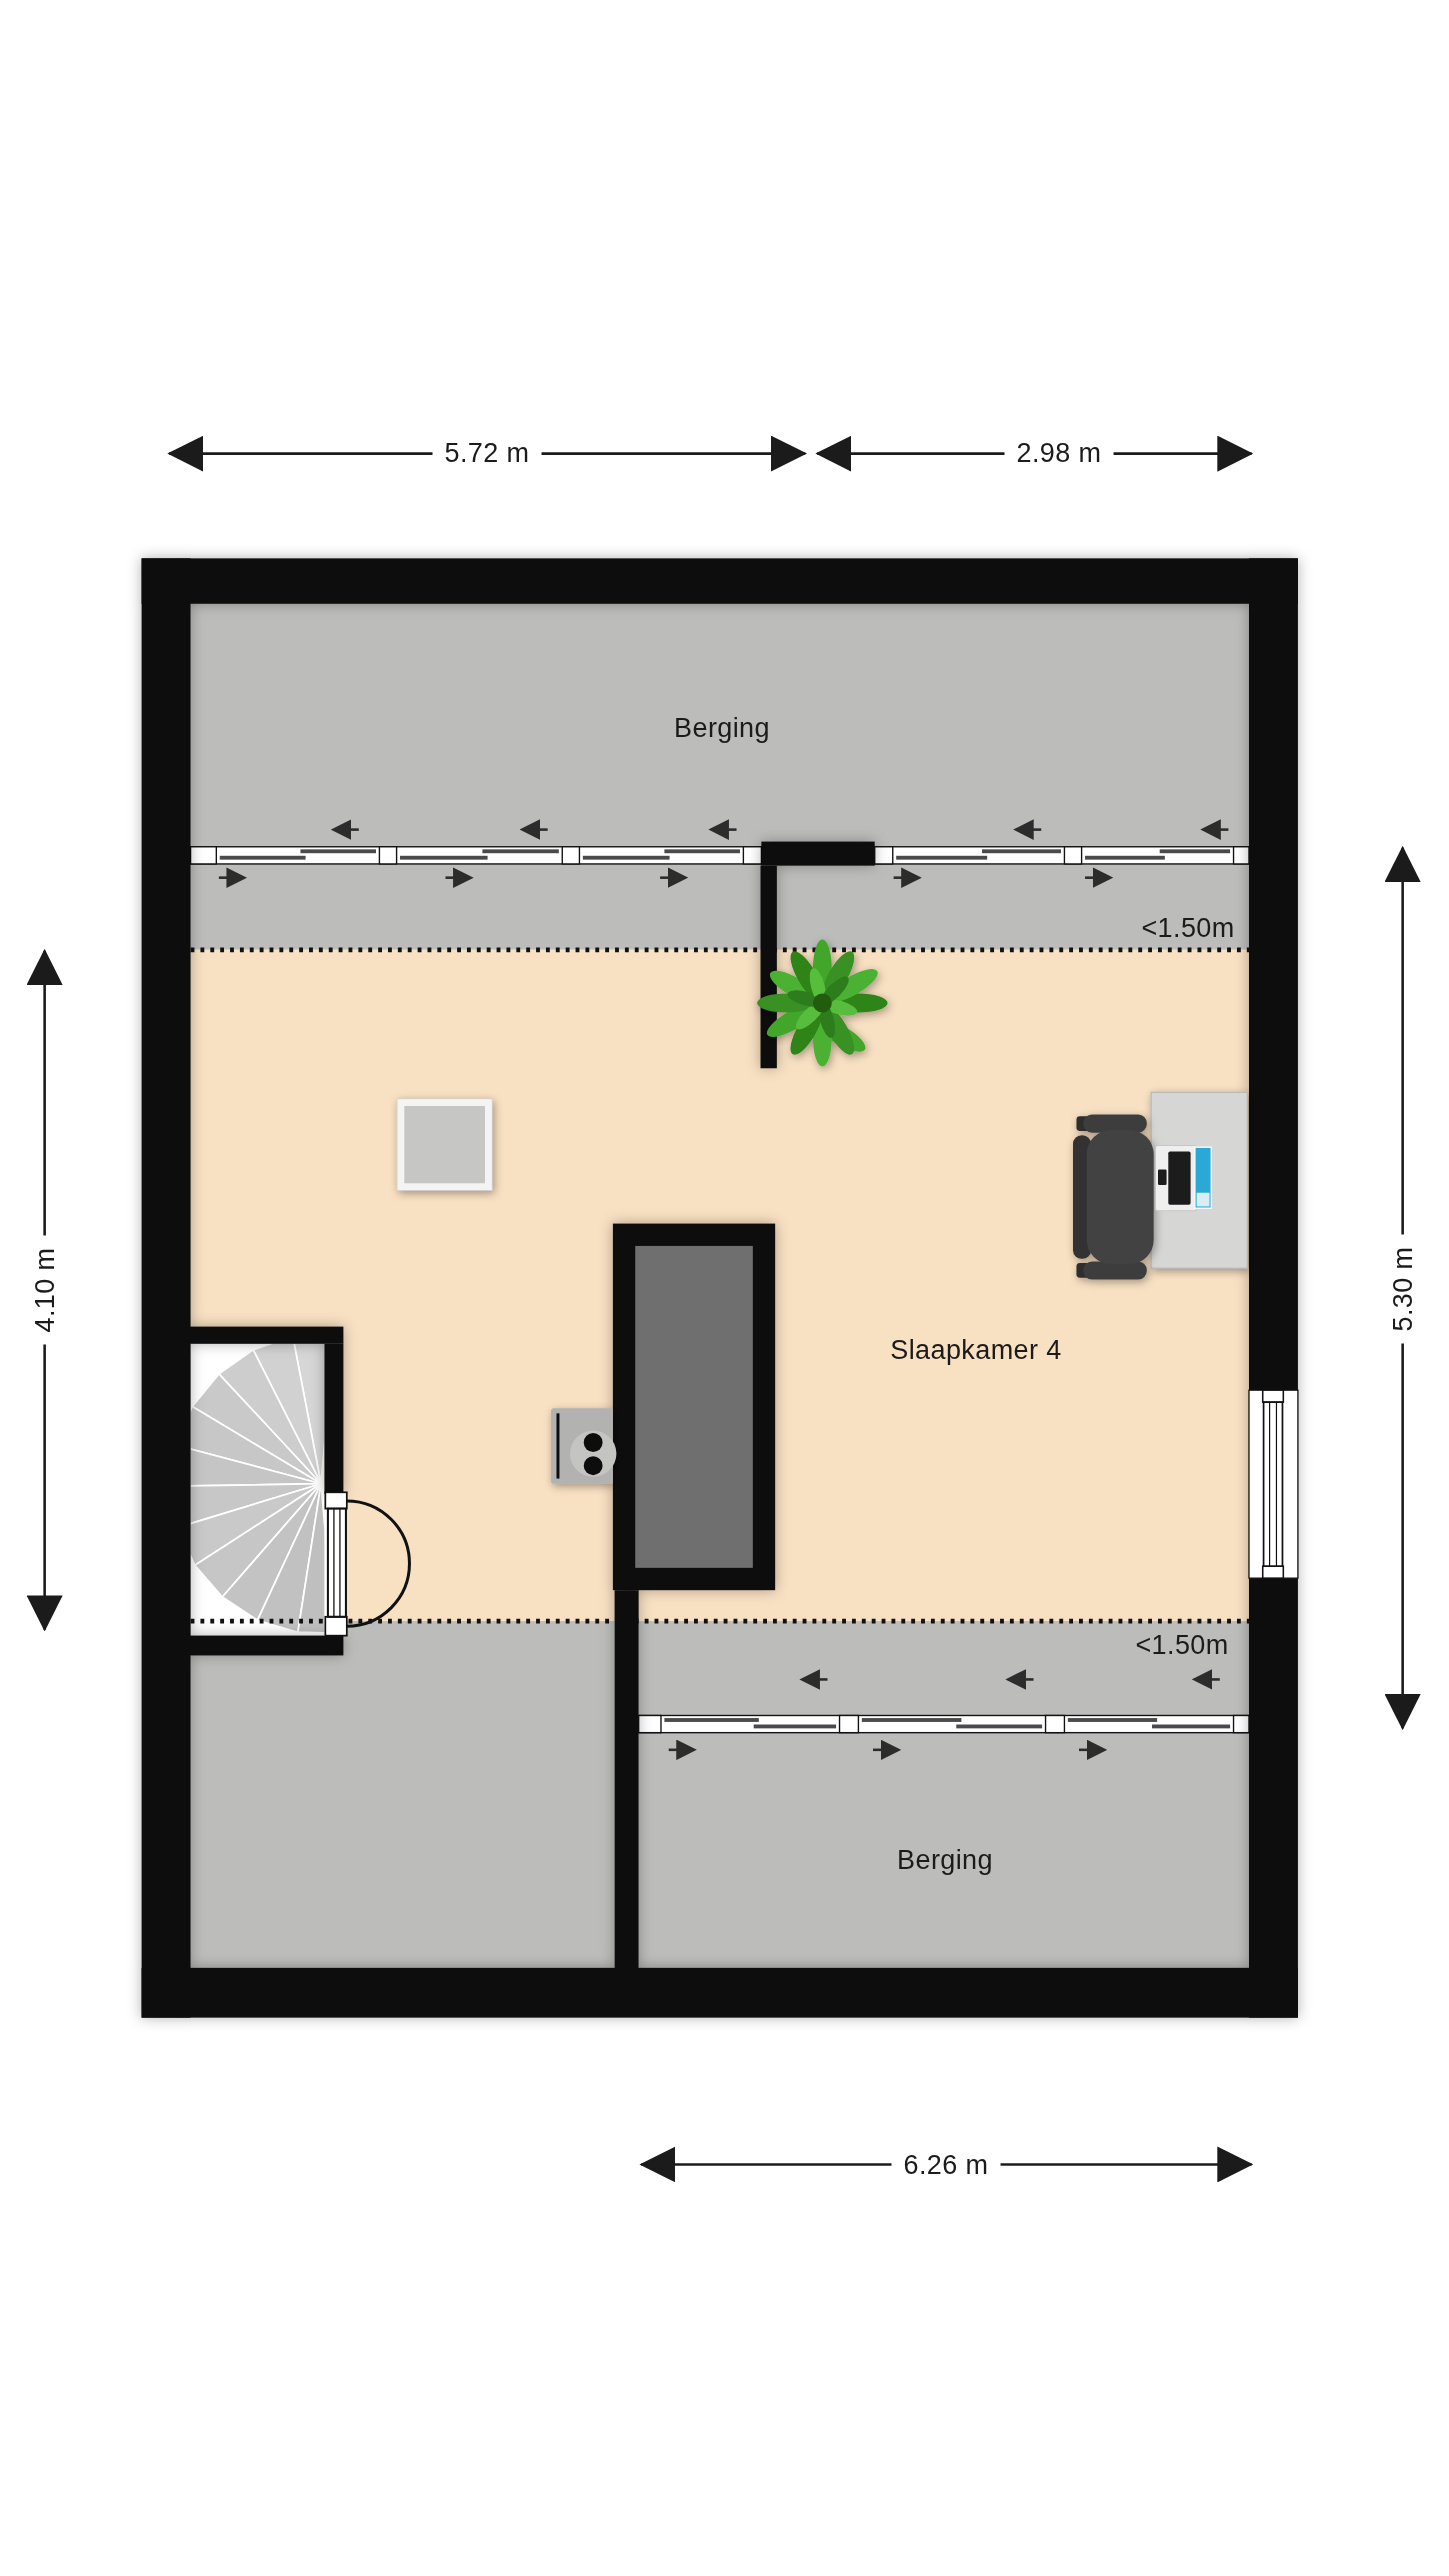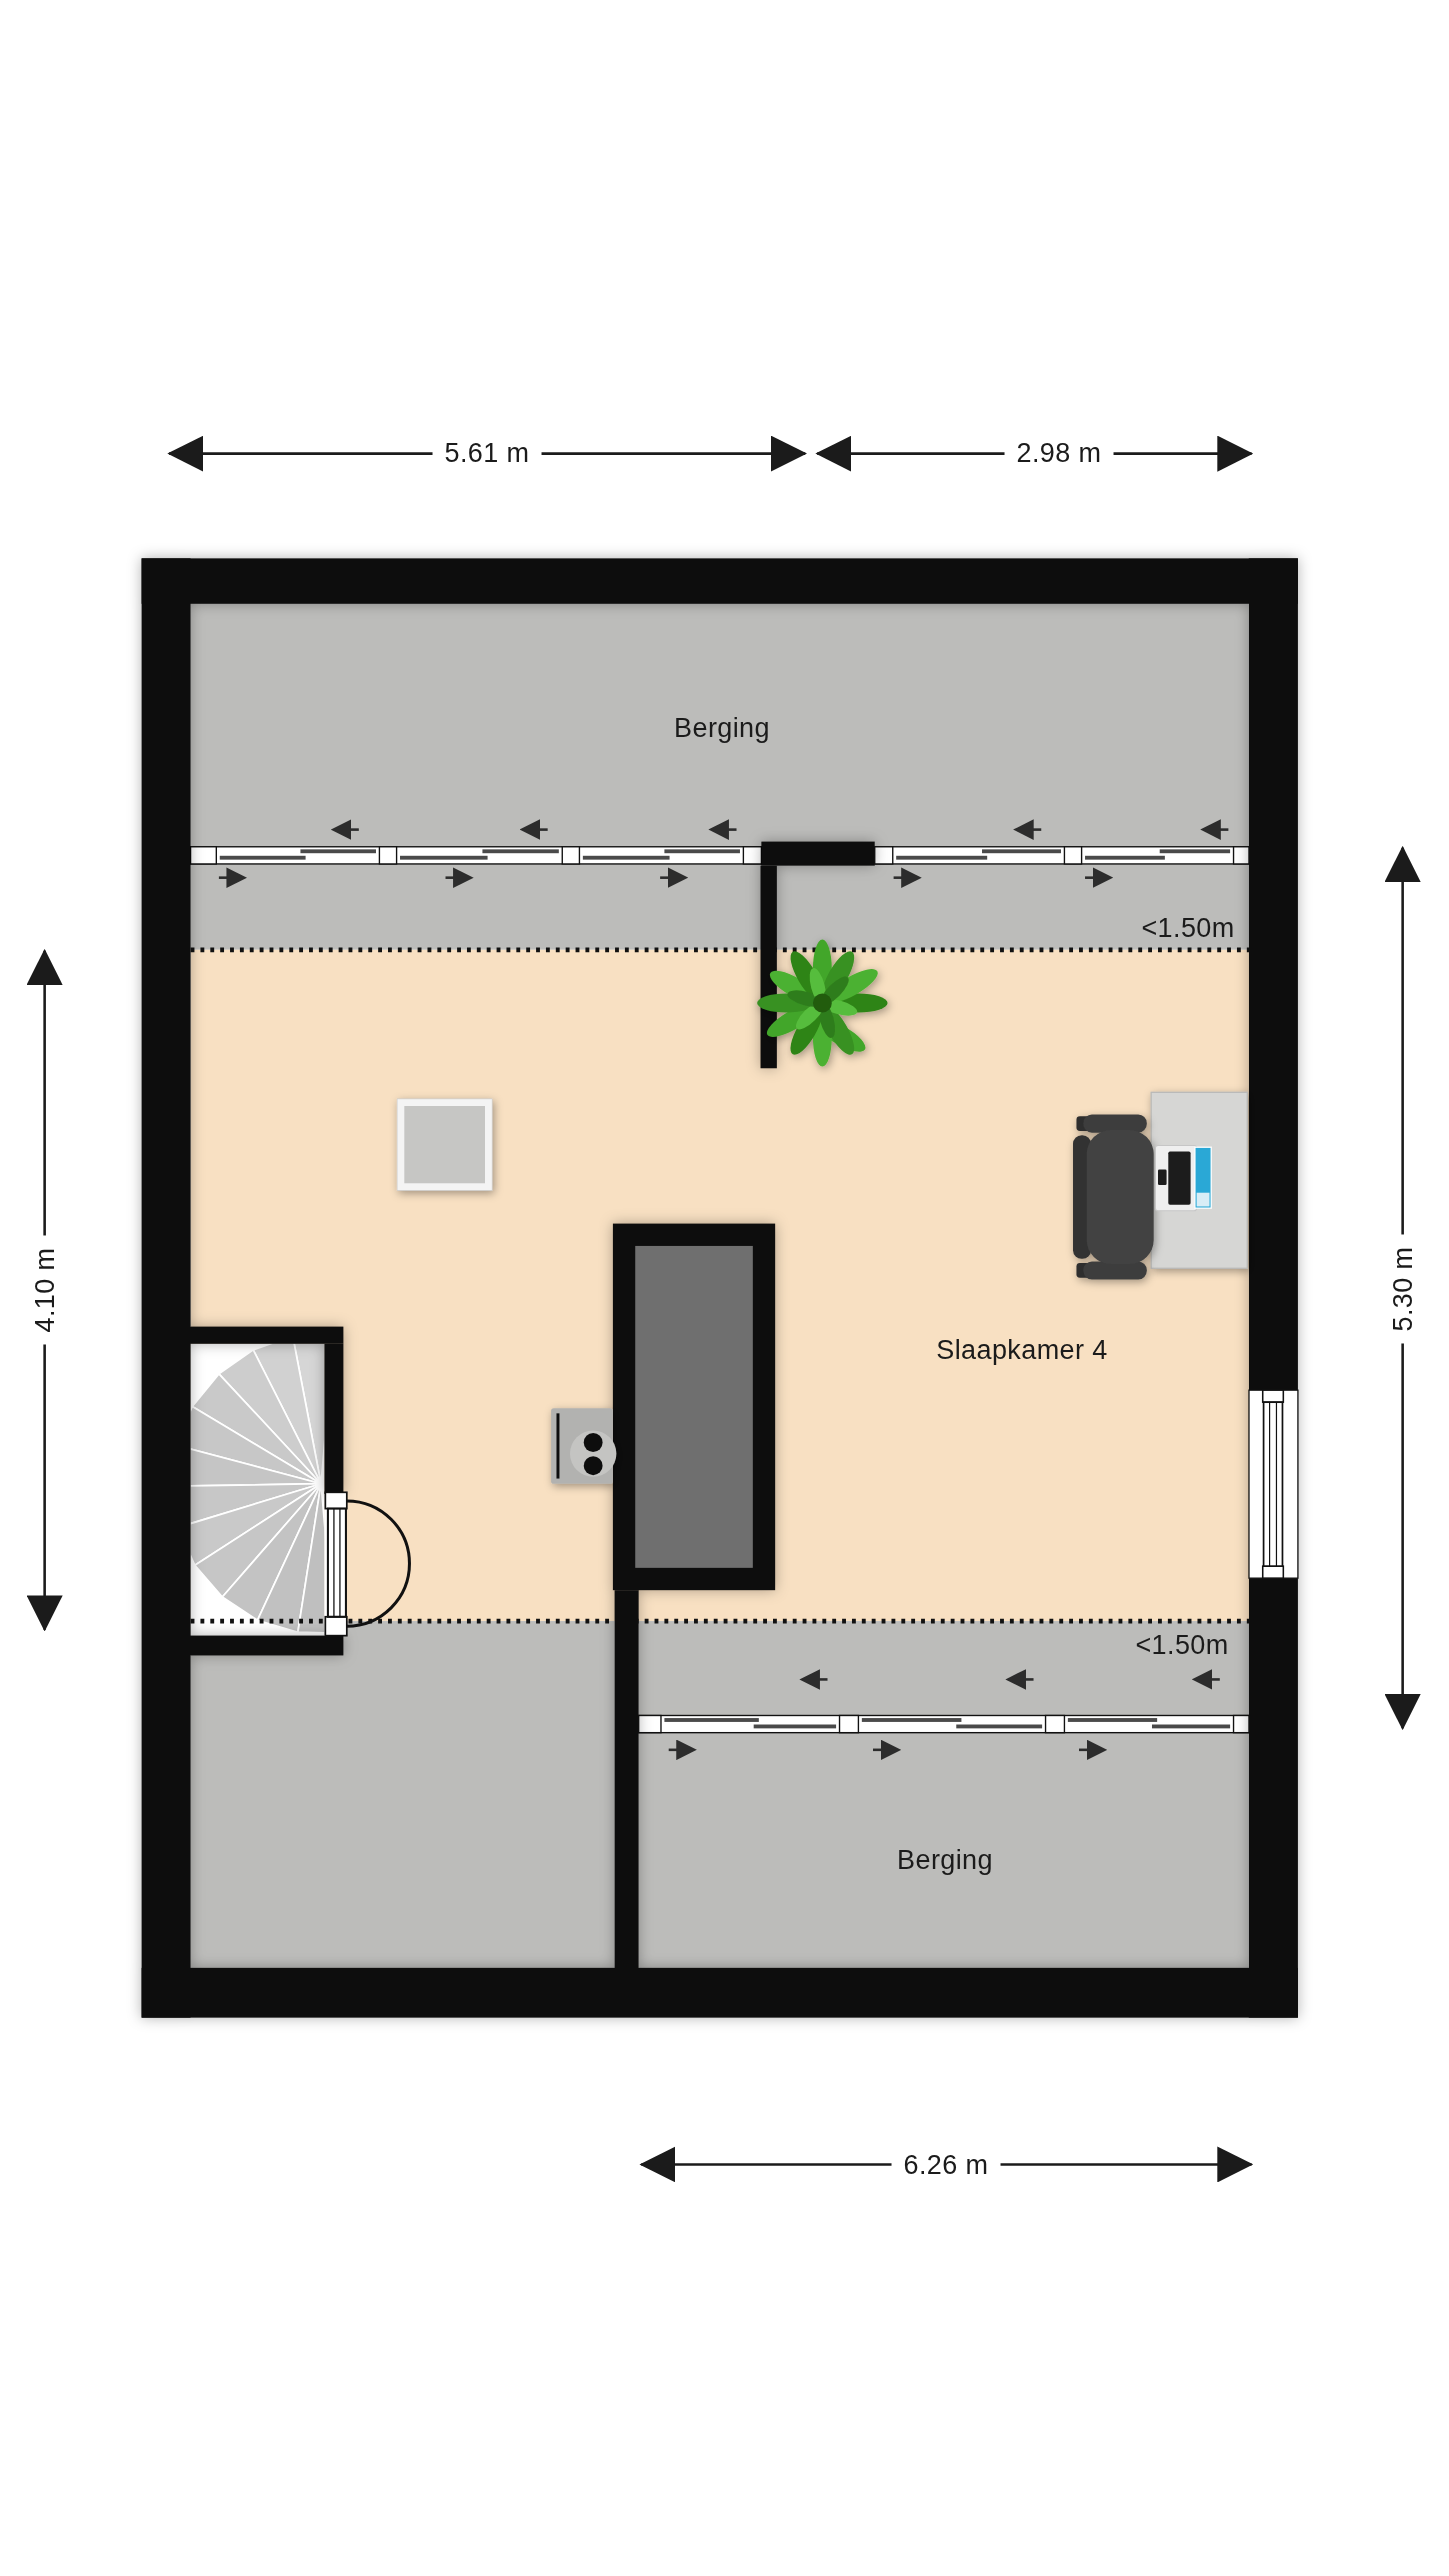--- a/index.html
+++ b/index.html
@@ -223,26 +223,26 @@
 
   <g stroke="#1b1b1b" stroke-width="3">
     <line x1="197" y1="528" x2="938" y2="528" marker-start="url(#dimArr)" marker-end="url(#dimArr)"></line>
     <line x1="952" y1="528" x2="1458" y2="528" marker-start="url(#dimArr)" marker-end="url(#dimArr)"></line>
     <line x1="52" y1="1107" x2="52" y2="1898" marker-start="url(#dimArr)" marker-end="url(#dimArr)"></line>
     <line x1="1634" y1="987" x2="1634" y2="2013" marker-start="url(#dimArr)" marker-end="url(#dimArr)"></line>
     <line x1="747" y1="2521" x2="1458" y2="2521" marker-start="url(#dimArr)" marker-end="url(#dimArr)"></line>
   </g>
 </svg>
 
-<div class="lbl dim" style="left:487px;top:453px">5.61 m</div>
+<div class="lbl dim" style="left:487px;top:453px">5.72 m</div>
 <div class="lbl dim" style="left:1059px;top:453px">2.98 m</div>
 <div class="lbl dim vert" style="left:45px;top:1290px">4.10 m</div>
 <div class="lbl dim vert" style="left:1403px;top:1289px">5.30 m</div>
 <div class="lbl dim" style="left:946px;top:2165px">6.26 m</div>
 
 <div class="lbl" style="left:722px;top:729px">Berging</div>
 <div class="lbl" style="left:1188px;top:929px">&lt;1.50m</div>
-<div class="lbl" style="left:1022px;top:1351px">Slaapkamer 4</div>
+<div class="lbl" style="left:976px;top:1351px">Slaapkamer 4</div>
 <div class="lbl" style="left:1182px;top:1646px">&lt;1.50m</div>
 <div class="lbl" style="left:945px;top:1861px">Berging</div>
 
 </div>
 
 
 </body></html>

